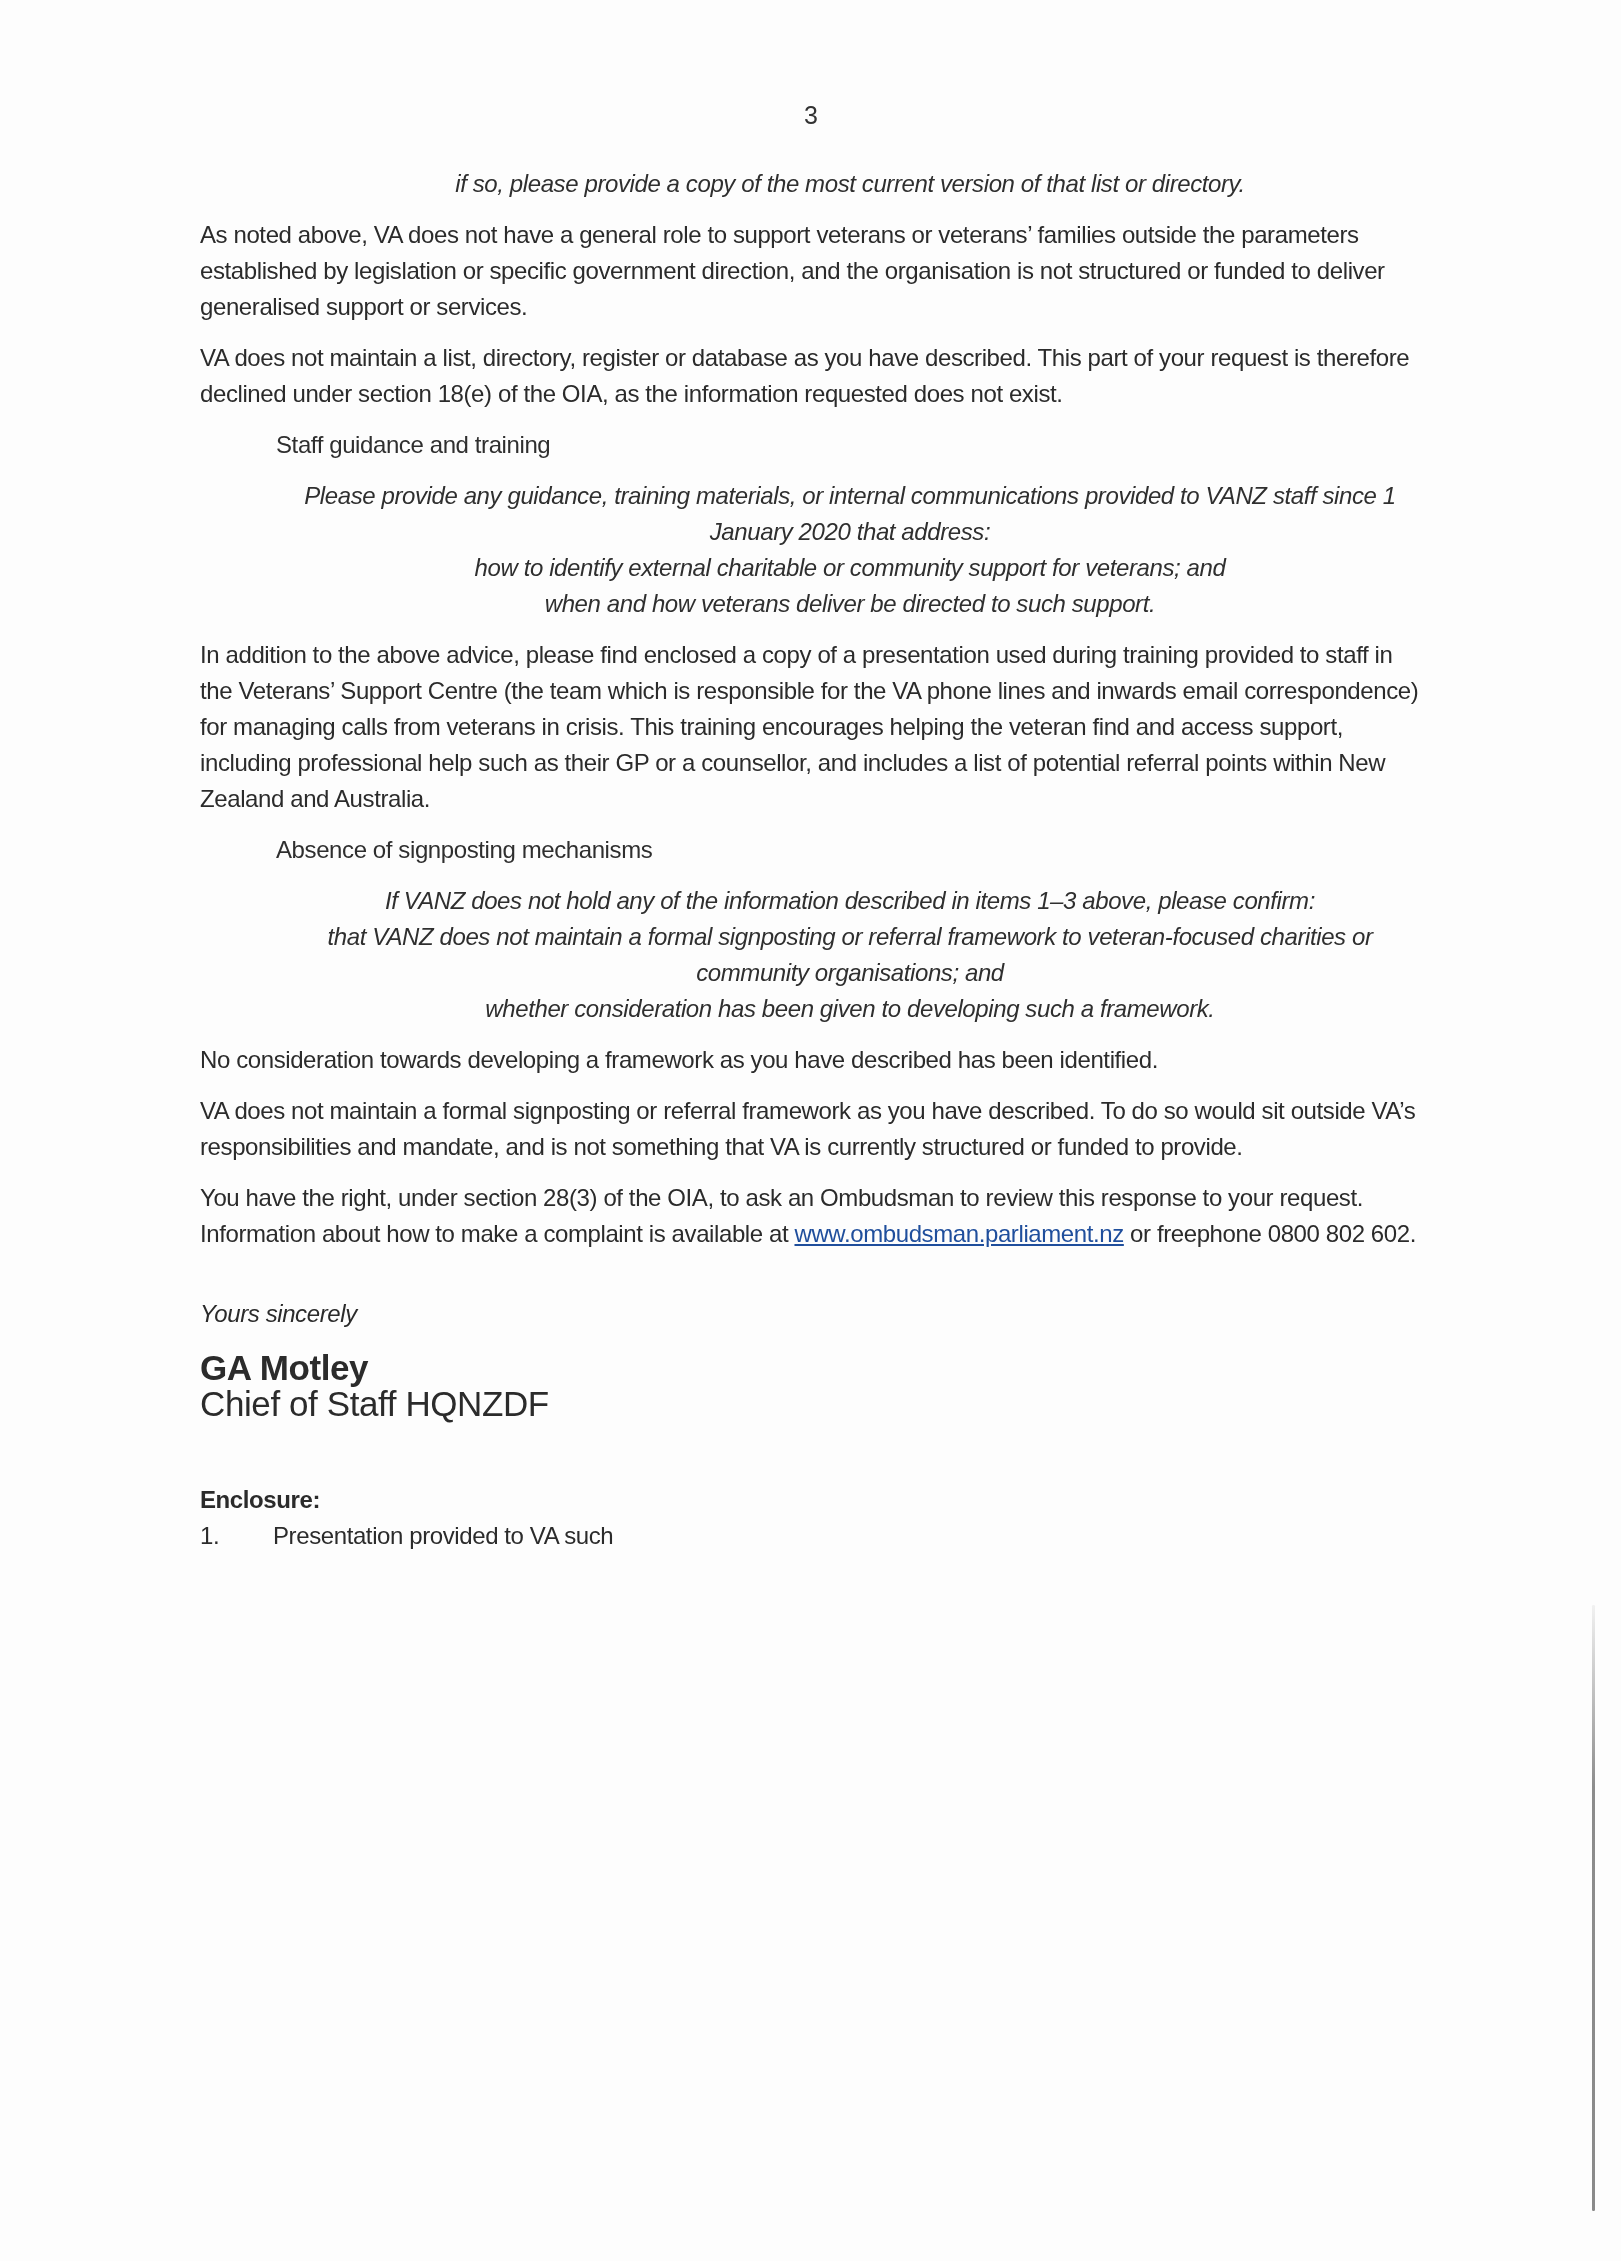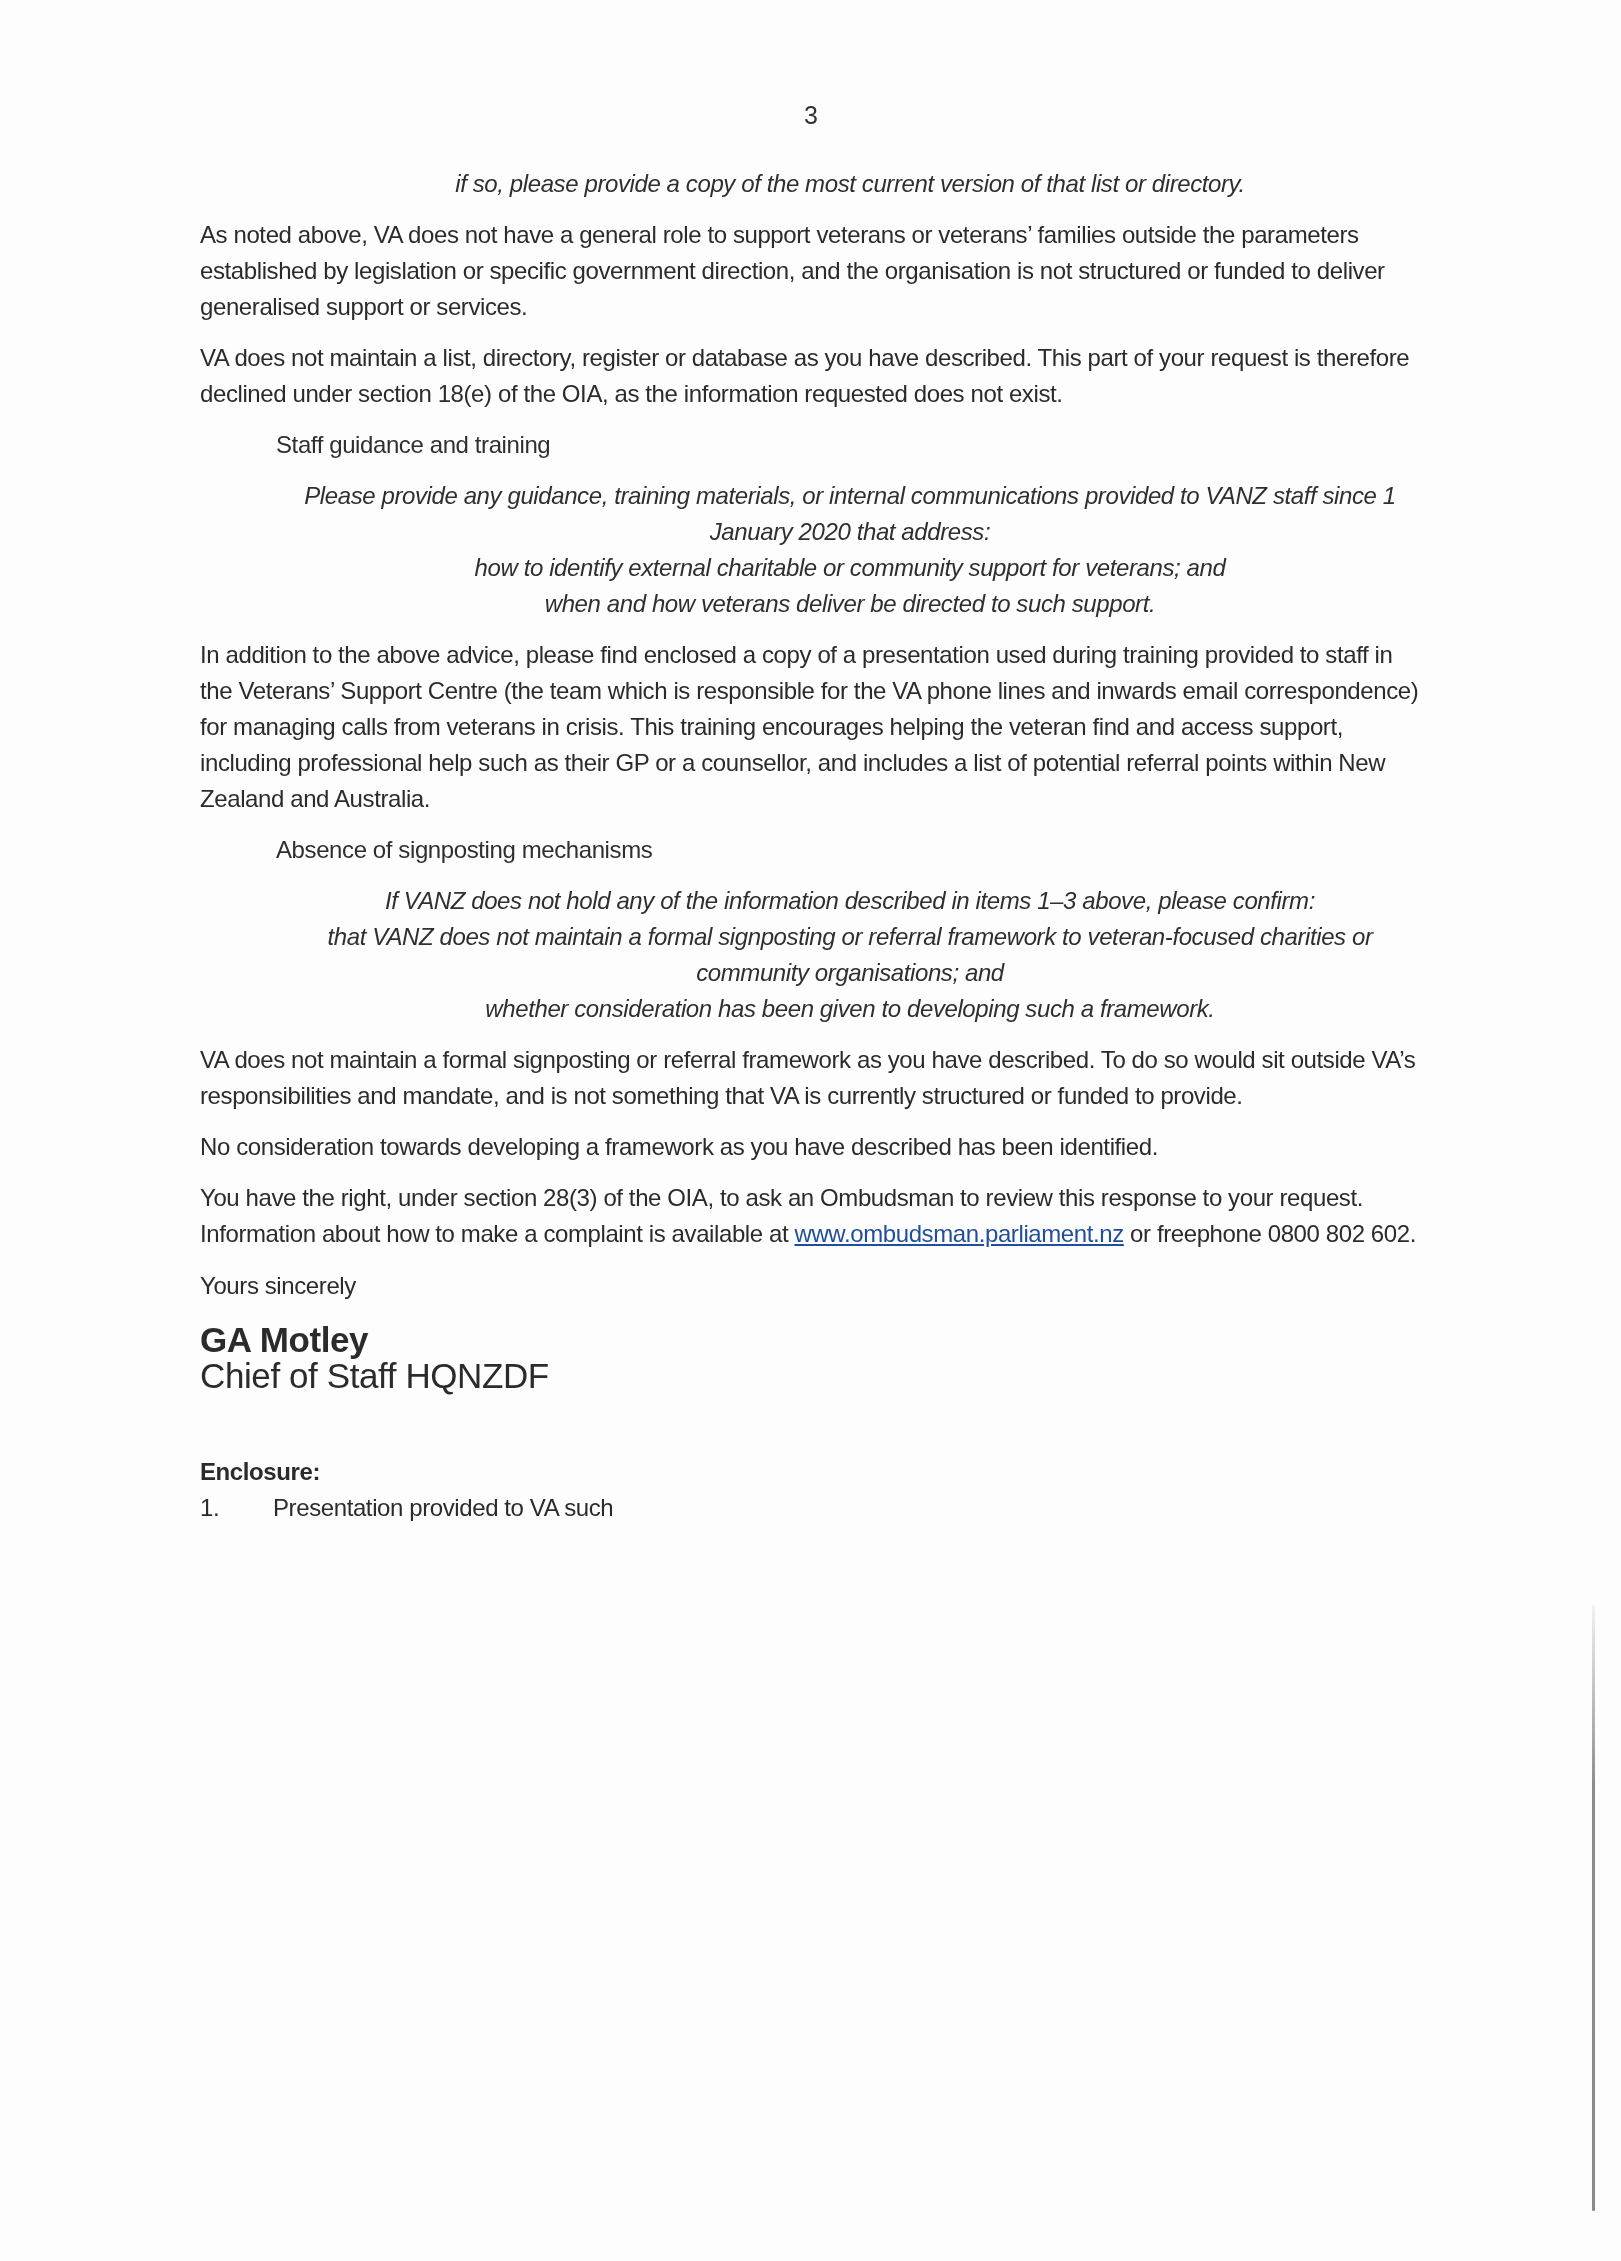--- a/index.html
+++ b/index.html
@@ -52,21 +52,21 @@
     .quote .qline { display: block; text-align: center; }
     .quote-heading {
       margin: 0 0 15px 0;
       padding-left: 76px;
       color: #2f2f2f;
     }
     a.link {
       color: #1f4e9c;
       text-decoration: underline;
     }
-    .closing { margin: 16px 0 18px 0; }
+    .closing { margin: 44px 0 18px 0; font-style: italic; }
     .sig { font-size: 35px; line-height: 36px; }
     .sig-name { font-weight: bold; }
     .enclosure { margin-top: 60px; }
     .enclosure-title { font-weight: bold; }
     .enc-item { display: flex; }
     .enc-num { width: 73px; }
     .scan-line {
       position: absolute;
       left: 1592px;
       top: 1605px;
@@ -104,23 +104,23 @@
     <p class="para">In addition to the above advice, please find enclosed a copy of a presentation used during training provided to staff in the Veterans’ Support Centre (the team which is responsible for the VA phone lines and inwards email correspondence) for managing calls from veterans in crisis. This training encourages helping the veteran find and access support, including professional help such as their GP or a counsellor, and includes a list of potential referral points within New Zealand and Australia.</p>
 
     <div class="quote-heading">Absence of signposting mechanisms</div>
 
     <div class="quote">
       <span class="qline">If VANZ does not hold any of the information described in items 1–3 above, please confirm:</span>
       <span class="qline">that VANZ does not maintain a formal signposting or referral framework to veteran-focused charities or community organisations; and</span>
       <span class="qline">whether consideration has been given to developing such a framework.</span>
     </div>
 
+    <p class="para">No consideration towards developing a framework as you have described has been identified.</p>
+
     <p class="para">VA does not maintain a formal signposting or referral framework as you have described. To do so would sit outside VA’s responsibilities and mandate, and is not something that VA is currently structured or funded to provide.</p>
-
-    <p class="para">No consideration towards developing a framework as you have described has been identified.</p>
 
     <p class="para"><span>You have the right, under section 28(3) of the OIA, to ask an Ombudsman to review this response to your request. Information about how to make a complaint is available at </span><a class="link">www.ombudsman.parliament.nz</a><span> or freephone 0800 802 602.</span></p>
 
 
     <p class="para closing">Yours sincerely</p>
 
     <div class="sig">
       <div class="sig-name">GA Motley</div>
       <div>Chief of Staff HQNZDF</div>
     </div>

